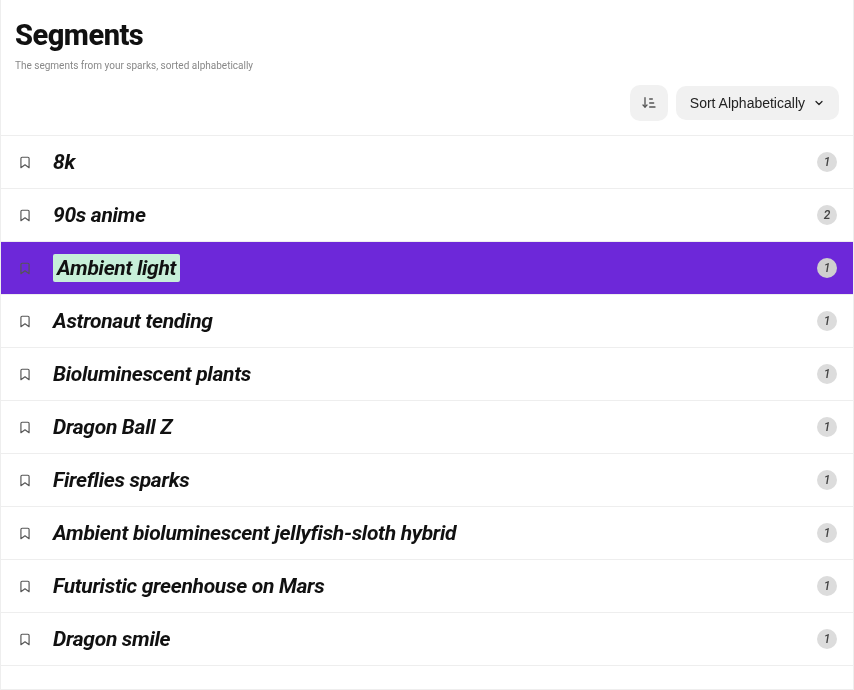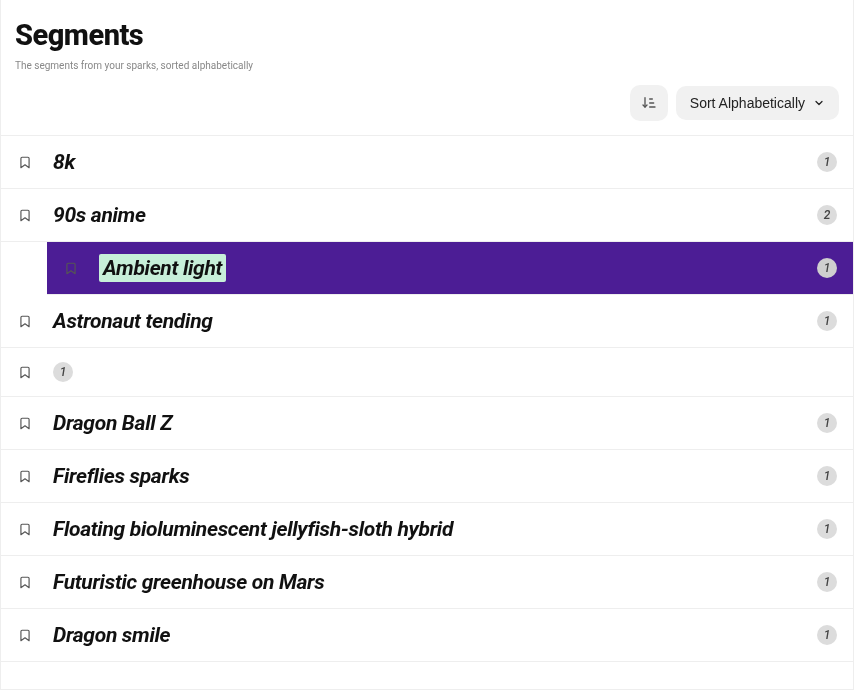--- a/index.html
+++ b/index.html
@@ -76,22 +76,21 @@
       flex-direction: column;
     }
     .row {
       display: flex;
       align-items: center;
       padding: 14px 16px;
       border-bottom: 1px solid #eee;
       gap: 20px;
     }
     .row.selected {
-      background: #4c1d95;
-      margin-left: 46px;
+      background: #6d28d9;
     }
     .bookmark-icon {
       flex-shrink: 0;
       width: 16px;
       height: 20px;
       display: flex;
       align-items: center;
       justify-content: center;
       color: #555;
     }
@@ -192,20 +191,21 @@
         </span>
         <span class="row-label">Astronaut tending</span>
         <span class="count-badge">1</span>
       </div>
       <div class="row">
         <span class="bookmark-icon">
           <svg width="14" height="17" viewBox="0 0 24 24" fill="none" stroke="currentColor" stroke-width="2" stroke-linecap="round" stroke-linejoin="round">
             <path d="M19 21l-7-5-7 5V5a2 2 0 0 1 2-2h10a2 2 0 0 1 2 2z"></path>
           </svg>
         </span>
+        <span class="row-label">Bioluminescent plants</span>
         <span class="count-badge">1</span>
       </div>
       <div class="row">
         <span class="bookmark-icon">
           <svg width="14" height="17" viewBox="0 0 24 24" fill="none" stroke="currentColor" stroke-width="2" stroke-linecap="round" stroke-linejoin="round">
             <path d="M19 21l-7-5-7 5V5a2 2 0 0 1 2-2h10a2 2 0 0 1 2 2z"></path>
           </svg>
         </span>
         <span class="row-label">Dragon Ball Z</span>
         <span class="count-badge">1</span>
@@ -218,21 +218,21 @@
         </span>
         <span class="row-label">Fireflies sparks</span>
         <span class="count-badge">1</span>
       </div>
       <div class="row">
         <span class="bookmark-icon">
           <svg width="14" height="17" viewBox="0 0 24 24" fill="none" stroke="currentColor" stroke-width="2" stroke-linecap="round" stroke-linejoin="round">
             <path d="M19 21l-7-5-7 5V5a2 2 0 0 1 2-2h10a2 2 0 0 1 2 2z"></path>
           </svg>
         </span>
-        <span class="row-label">Floating bioluminescent jellyfish-sloth hybrid</span>
+        <span class="row-label">Ambient bioluminescent jellyfish-sloth hybrid</span>
         <span class="count-badge">1</span>
       </div>
       <div class="row">
         <span class="bookmark-icon">
           <svg width="14" height="17" viewBox="0 0 24 24" fill="none" stroke="currentColor" stroke-width="2" stroke-linecap="round" stroke-linejoin="round">
             <path d="M19 21l-7-5-7 5V5a2 2 0 0 1 2-2h10a2 2 0 0 1 2 2z"></path>
           </svg>
         </span>
         <span class="row-label">Futuristic greenhouse on Mars</span>
         <span class="count-badge">1</span>

